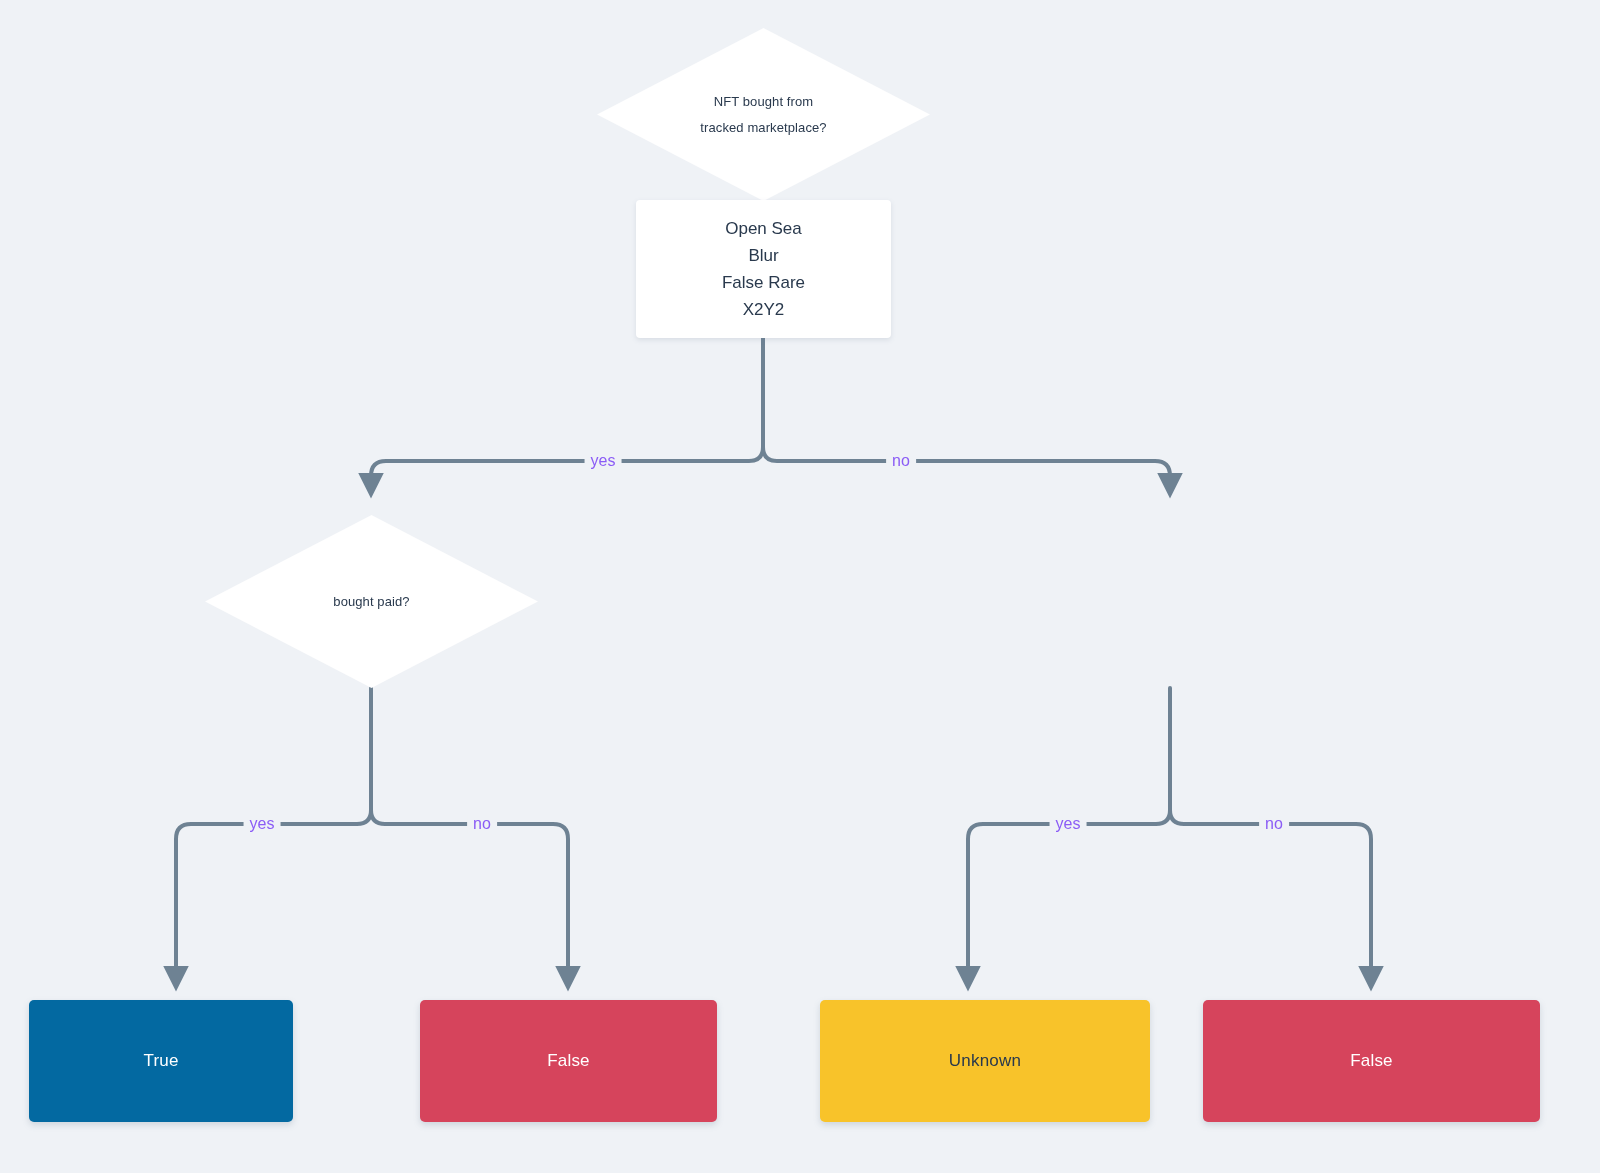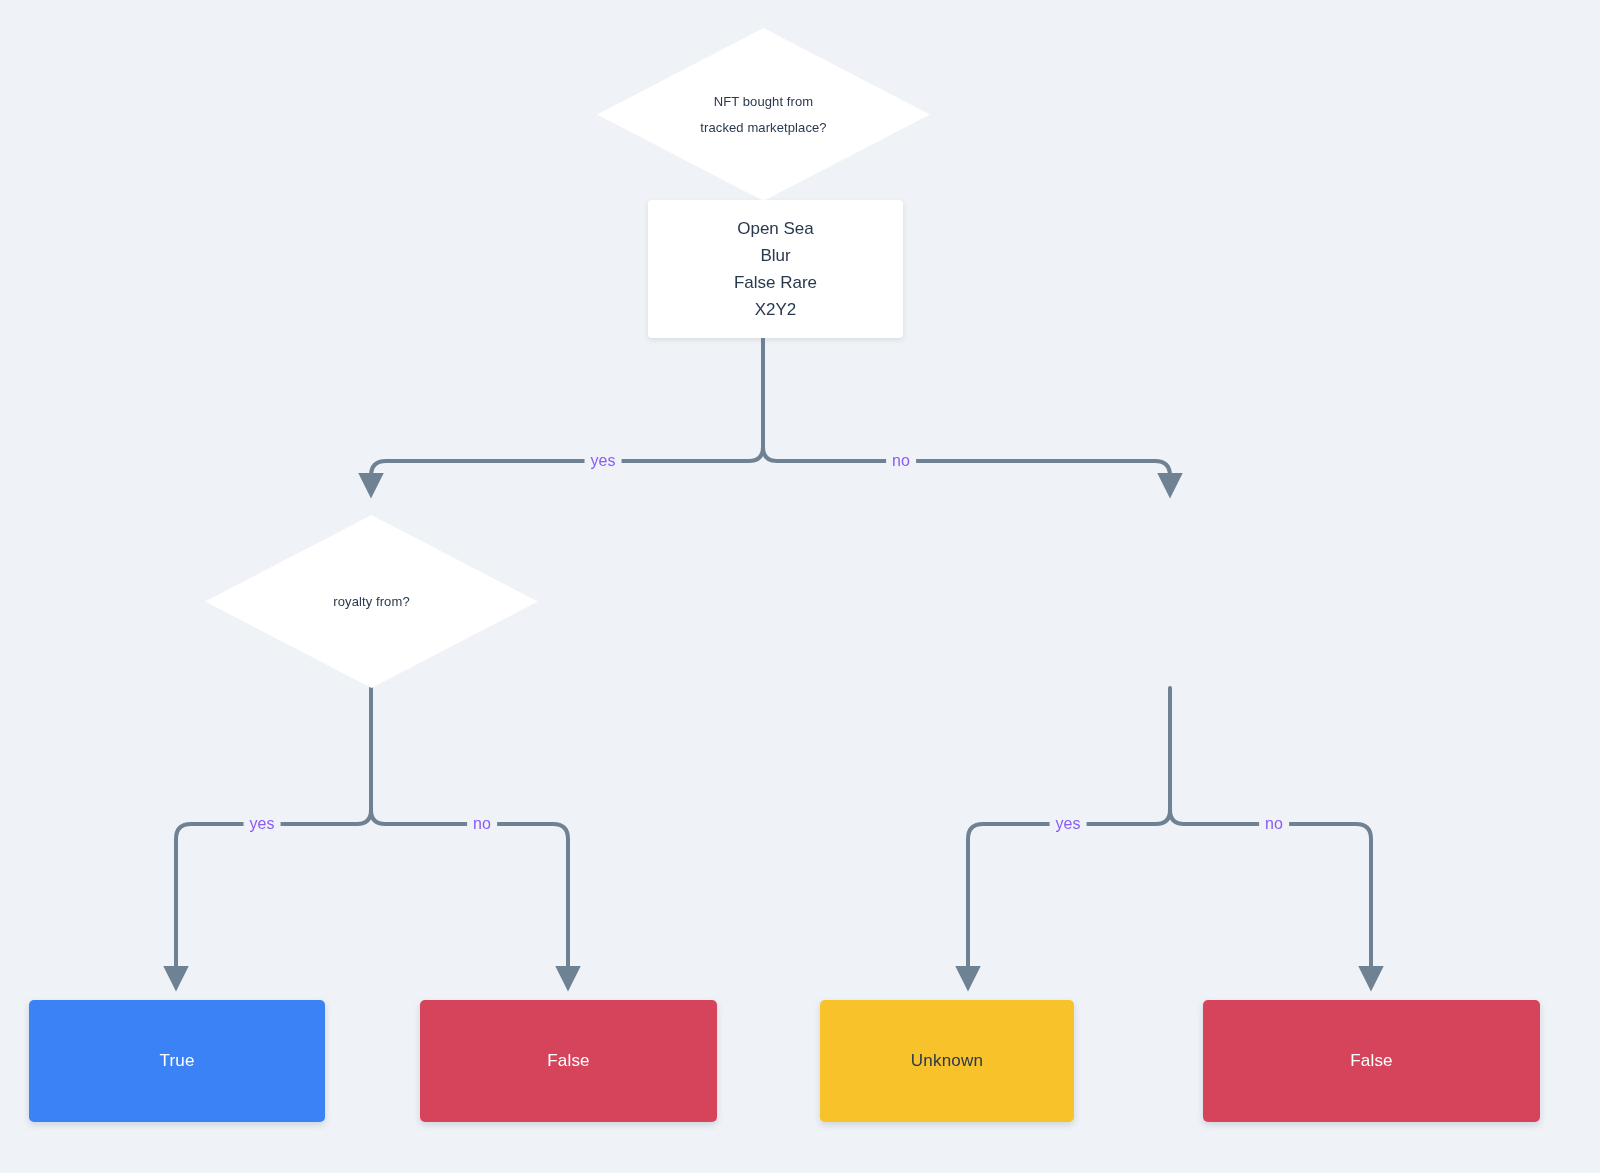--- a/index.html
+++ b/index.html
@@ -31,21 +31,20 @@
 
   
   .whitebox {
     position:absolute;
     background:#ffffff;
     border-radius:4px;
     box-shadow:0 2px 5px rgba(110,130,150,0.18);
     display:flex; flex-direction:column;
     align-items:center; justify-content:center;
     color:#29394d;
-    margin-left:12px;
   }
   .whitebox .line { font-size:17px; line-height:27px; }
 
   
   .result {
     position:absolute;
     border-radius:5px;
     display:flex; align-items:center; justify-content:center;
     font-size:17px; letter-spacing:.2px;
     box-shadow:0 3px 6px rgba(110,130,150,0.25);
@@ -96,42 +95,42 @@
   </div>
 
   <div class="whitebox" style="left:636px; top:200px; width:255px; height:138px;">
     <div class="line">Open Sea</div>
     <div class="line">Blur</div>
     <div class="line">False Rare</div>
     <div class="line">X2Y2</div>
   </div>
 
   <div class="diamond" style="left:205px; top:515px; width:333px; height:173px;">
-    <div class="dtext">royalty from?</div>
+    <div class="dtext">bought paid?</div>
   </div>
 
 
   <div class="elabel" style="left:603px; top:461px;">yes</div>
   <div class="elabel" style="left:901px; top:461px;">no</div>
 
   <div class="elabel" style="left:262px; top:824px;">yes</div>
   <div class="elabel" style="left:482px; top:824px;">no</div>
 
   <div class="elabel" style="left:1068px; top:824px;">yes</div>
   <div class="elabel" style="left:1274px; top:824px;">no</div>
 
-  <div class="result" style="left:29px; top:1000px; width:296px; height:122px; background:#3b82f6; color:#ffffff;justify-content:center;">
+  <div class="result" style="left:29px; top:1000px; width:264px; height:122px; background:#0369a1; color:#ffffff;justify-content:center;">
     <span>True</span>
   </div>
 
   <div class="result" style="left:420px; top:1000px; width:297px; height:122px; background:#d6445c; color:#ffffff;">
     <span>False</span>
   </div>
 
-  <div class="result" style="left:820px; top:1000px; width:254px; height:122px; background:#f8c32a; color:#29394d;text-align:right;">
+  <div class="result" style="left:820px; top:1000px; width:330px; height:122px; background:#f8c32a; color:#29394d;text-align:right;">
     <span>Unknown</span>
   </div>
 
   <div class="result" style="left:1203px; top:1000px; width:337px; height:122px; background:#d6445c; color:#ffffff;">
     <span>False</span>
   </div>
 
 </div>
 
 </body></html>

